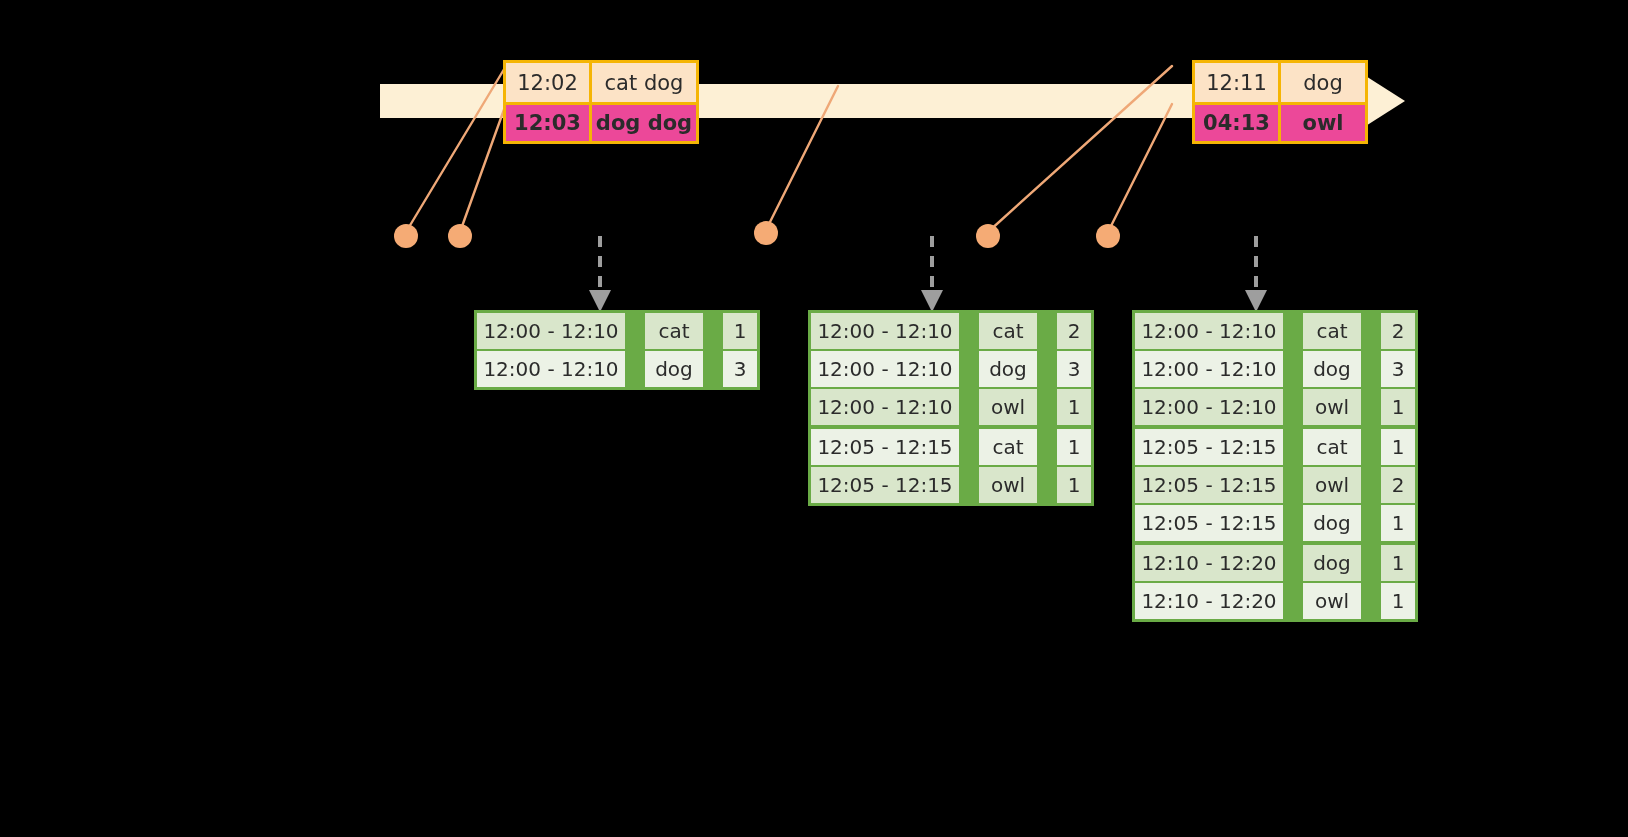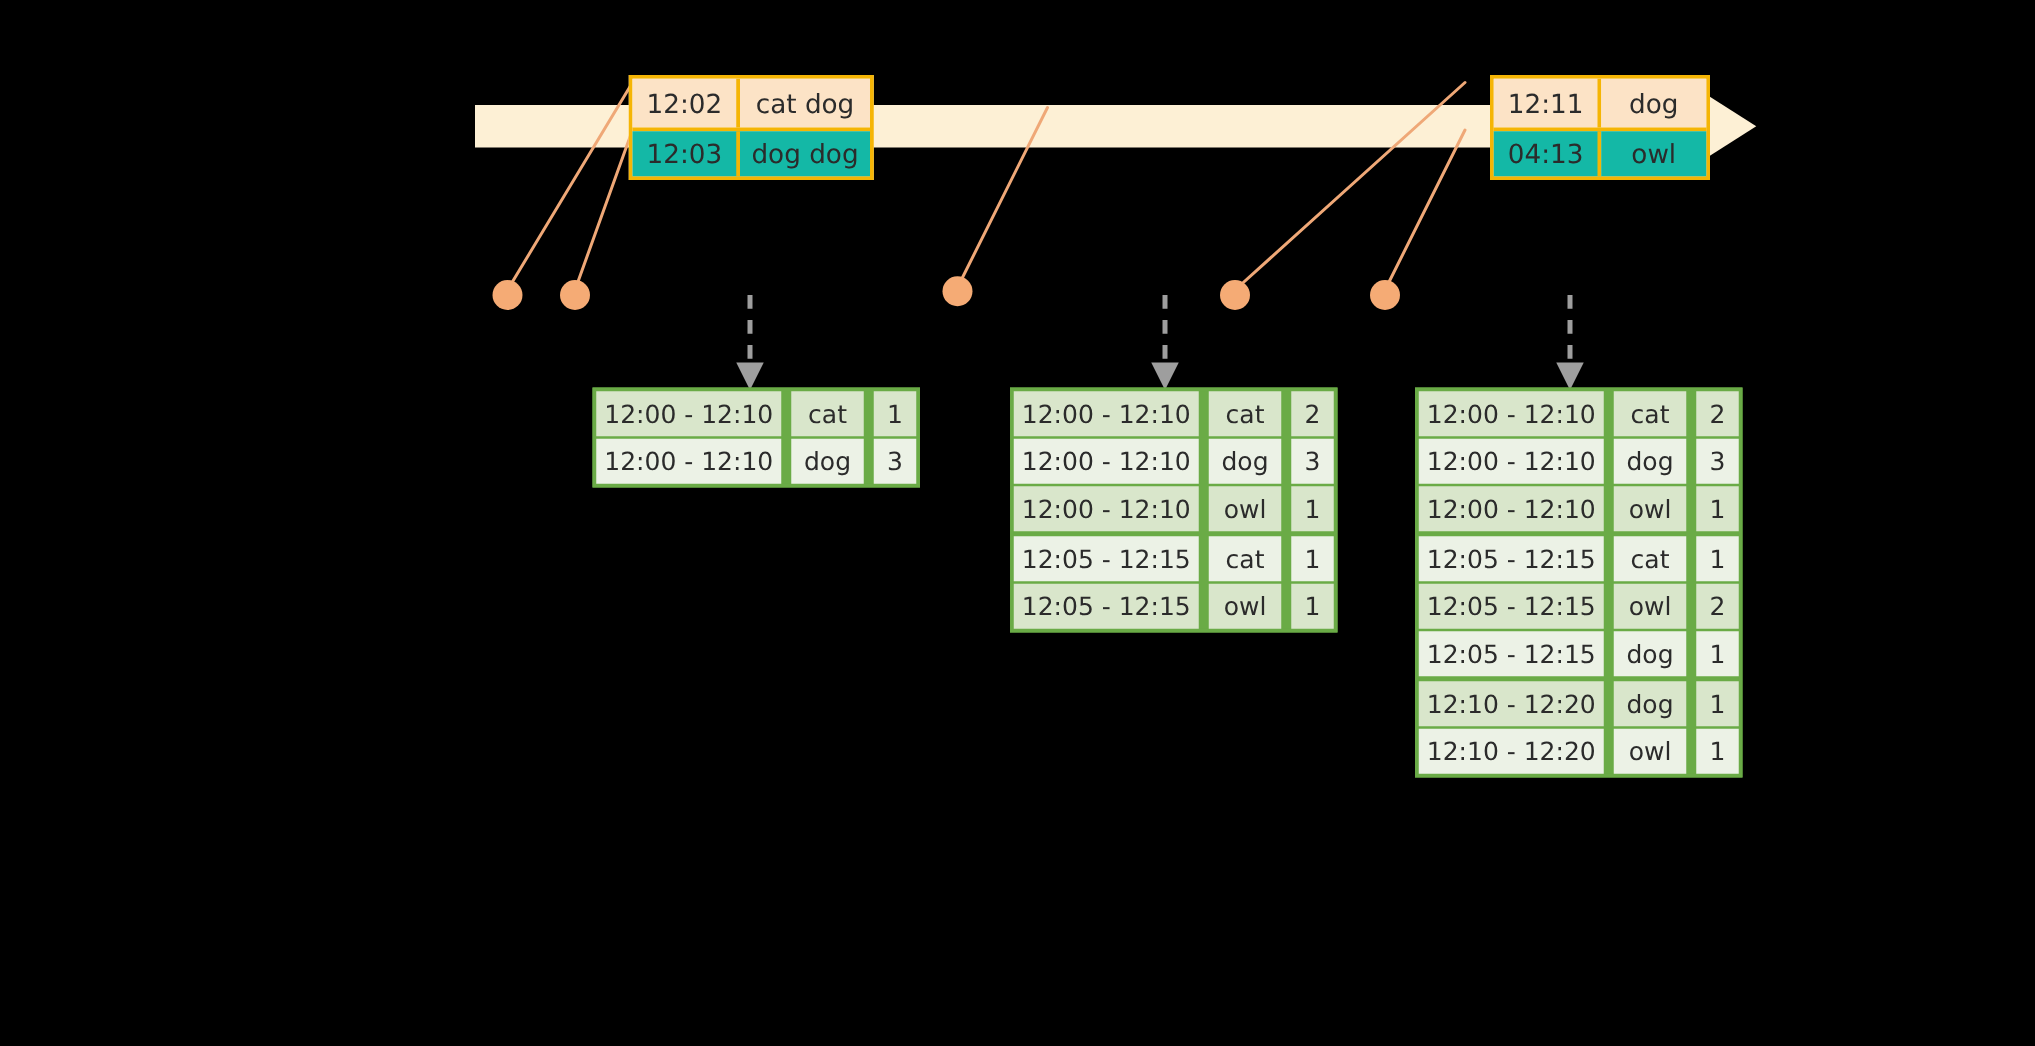--- a/index.html
+++ b/index.html
@@ -37,21 +37,21 @@
   .event-row {
     display: flex;
     flex-direction: row;
     height: 39px;
     box-sizing: border-box;
   }
   .event-row + .event-row {
     border-top: 3px solid #f5b505;
   }
   .event-row.shade-a .ev-cell { background: #fce3c6; }
-  .event-row.shade-b .ev-cell { background: #14b8a6; }
+  .event-row.shade-b .ev-cell { background: #ec4899; font-weight: bold; }
   .ev-cell {
     display: flex;
     align-items: center;
     justify-content: center;
     font-size: 21px;
     color: #2b2b2b;
     box-sizing: border-box;
     height: 100%;
   }
   .ev-time {
@@ -71,21 +71,21 @@
     display: flex;
     flex-direction: column;
     gap: 2px;
     padding: 0;
   }
   .res-row {
     display: flex;
     flex-direction: row;
     height: 36px;
     box-sizing: border-box;
-    gap: 8px;
+    gap: 20px;
   }
   .res-row.shade-a .res-cell { background: #d9e6cb; }
   .res-row.shade-b .res-cell { background: #ecf2e6; }
   .res-cell {
     display: flex;
     align-items: center;
     justify-content: center;
     font-size: 20px;
     color: #2b2b2b;
     box-sizing: border-box;

